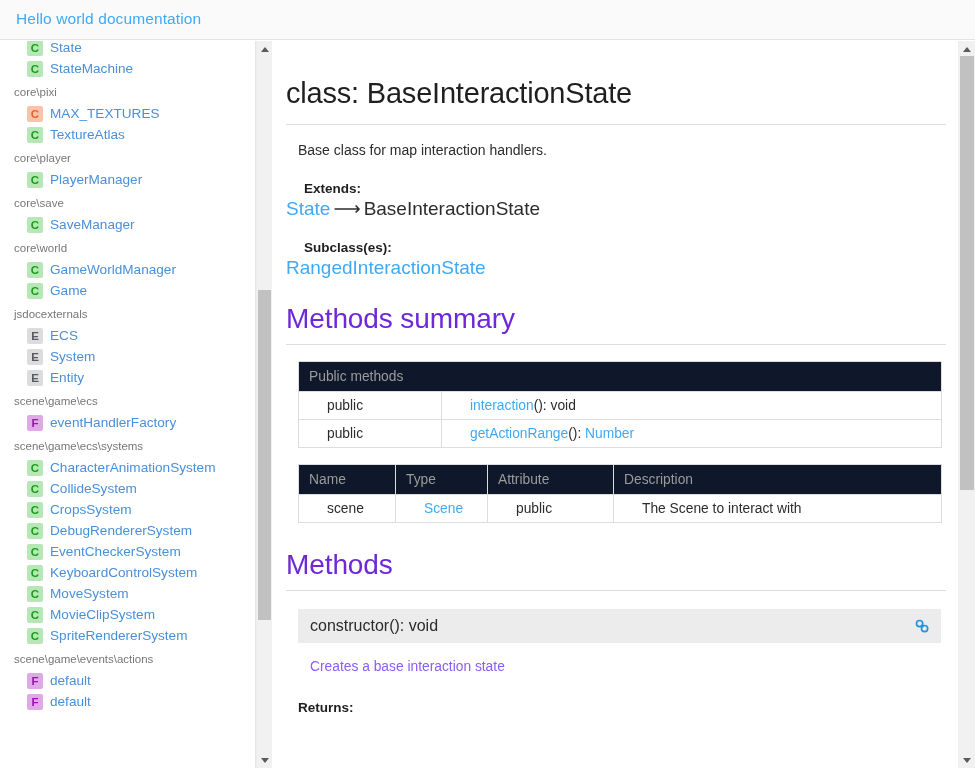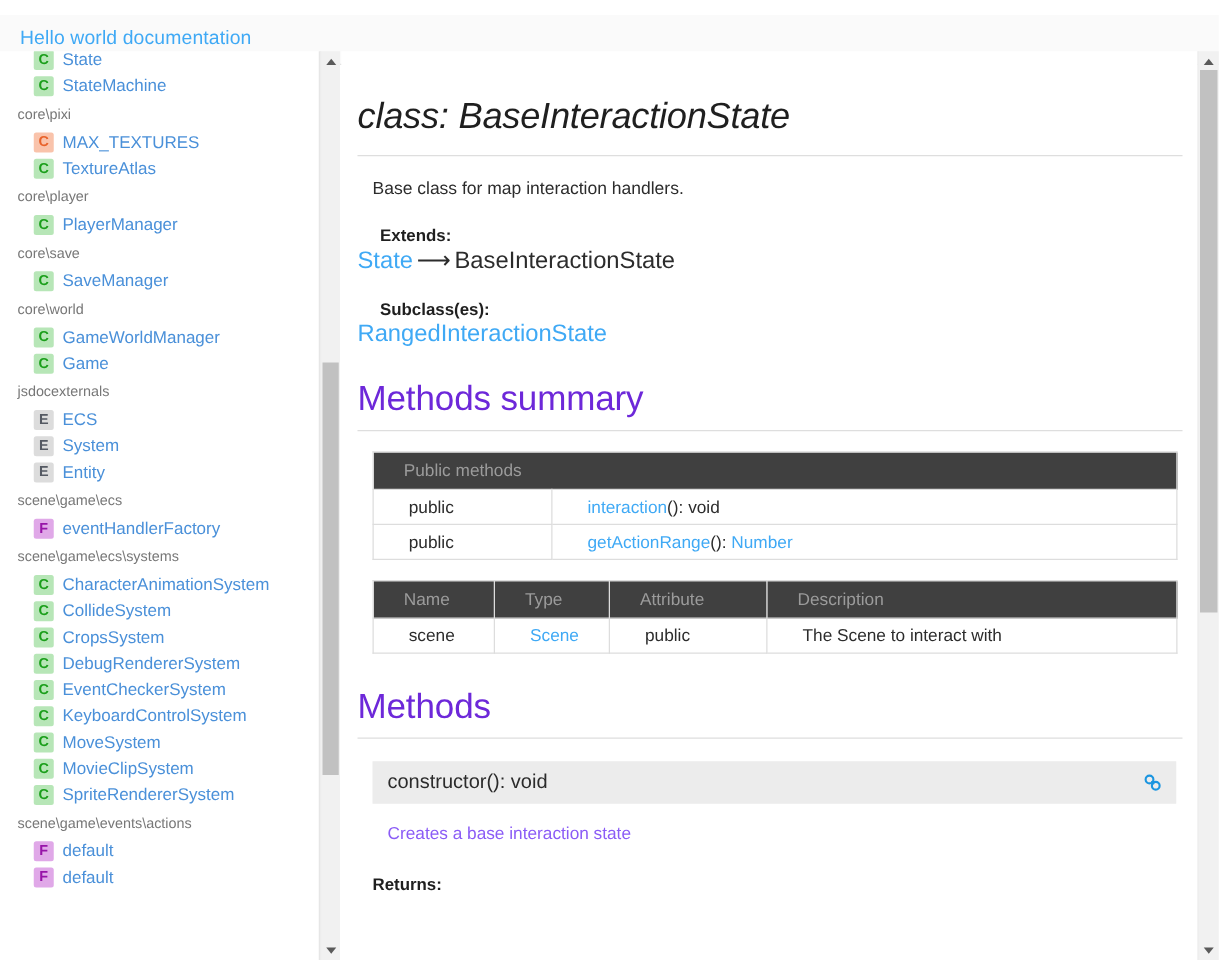--- a/index.html
+++ b/index.html
@@ -8,21 +8,21 @@
     width: 975px; height: 768px;
     overflow: hidden;
     background: #ffffff;
     font-family: "Liberation Sans", sans-serif;
     -webkit-font-smoothing: antialiased;
   }
 
   
   #topbar {
     position: absolute;
-    top: 12px; left: 0;
+    top: 0; left: 0;
     width: 975px; height: 40px;
     background: #fafafa;
     border-bottom: 1px solid #e3e3e3;
   }
   #brand-link {
     position: absolute;
     left: 16px; top: 10px;
     font-size: 15.5px;
     color: #3fa9f5;
     text-decoration: none;
@@ -132,21 +132,20 @@
   }
 
   h1.page-title {
     font-size: 29px;
     font-weight: normal;
     color: #1f1f1f;
     margin: 36px 0 0 0;
     padding: 0 0 14px 0;
     border-bottom: 1px solid #dedede;
     letter-spacing: -0.2px;
-    font-style: italic;
   }
   .class-desc {
     font-size: 14px;
     color: #2c2c2c;
     margin: 16px 0 0 12px;
     line-height: 18px;
   }
   .meta-block { margin: 22px 0 0 0; }
   .meta-title {
     font-size: 13.5px;
@@ -174,25 +173,25 @@
   }
 
   table.doc {
     border-collapse: collapse;
     width: 643px;
     margin: 16px 0 0 12px;
     font-size: 13.8px;
     table-layout: fixed;
   }
   table.doc th {
-    background: #404040;
+    background: #0f172a;
     color: #9b9b9b;
     font-weight: normal;
     text-align: left;
-    padding: 7px 24px;
+    padding: 7px 10px;
     border: 1px solid #dddddd;
     font-size: 13.8px;
   }
   table.doc td {
     color: #2c2c2c;
     padding: 6px 28px;
     border: 1px solid #dddddd;
     background: #ffffff;
   }
 

